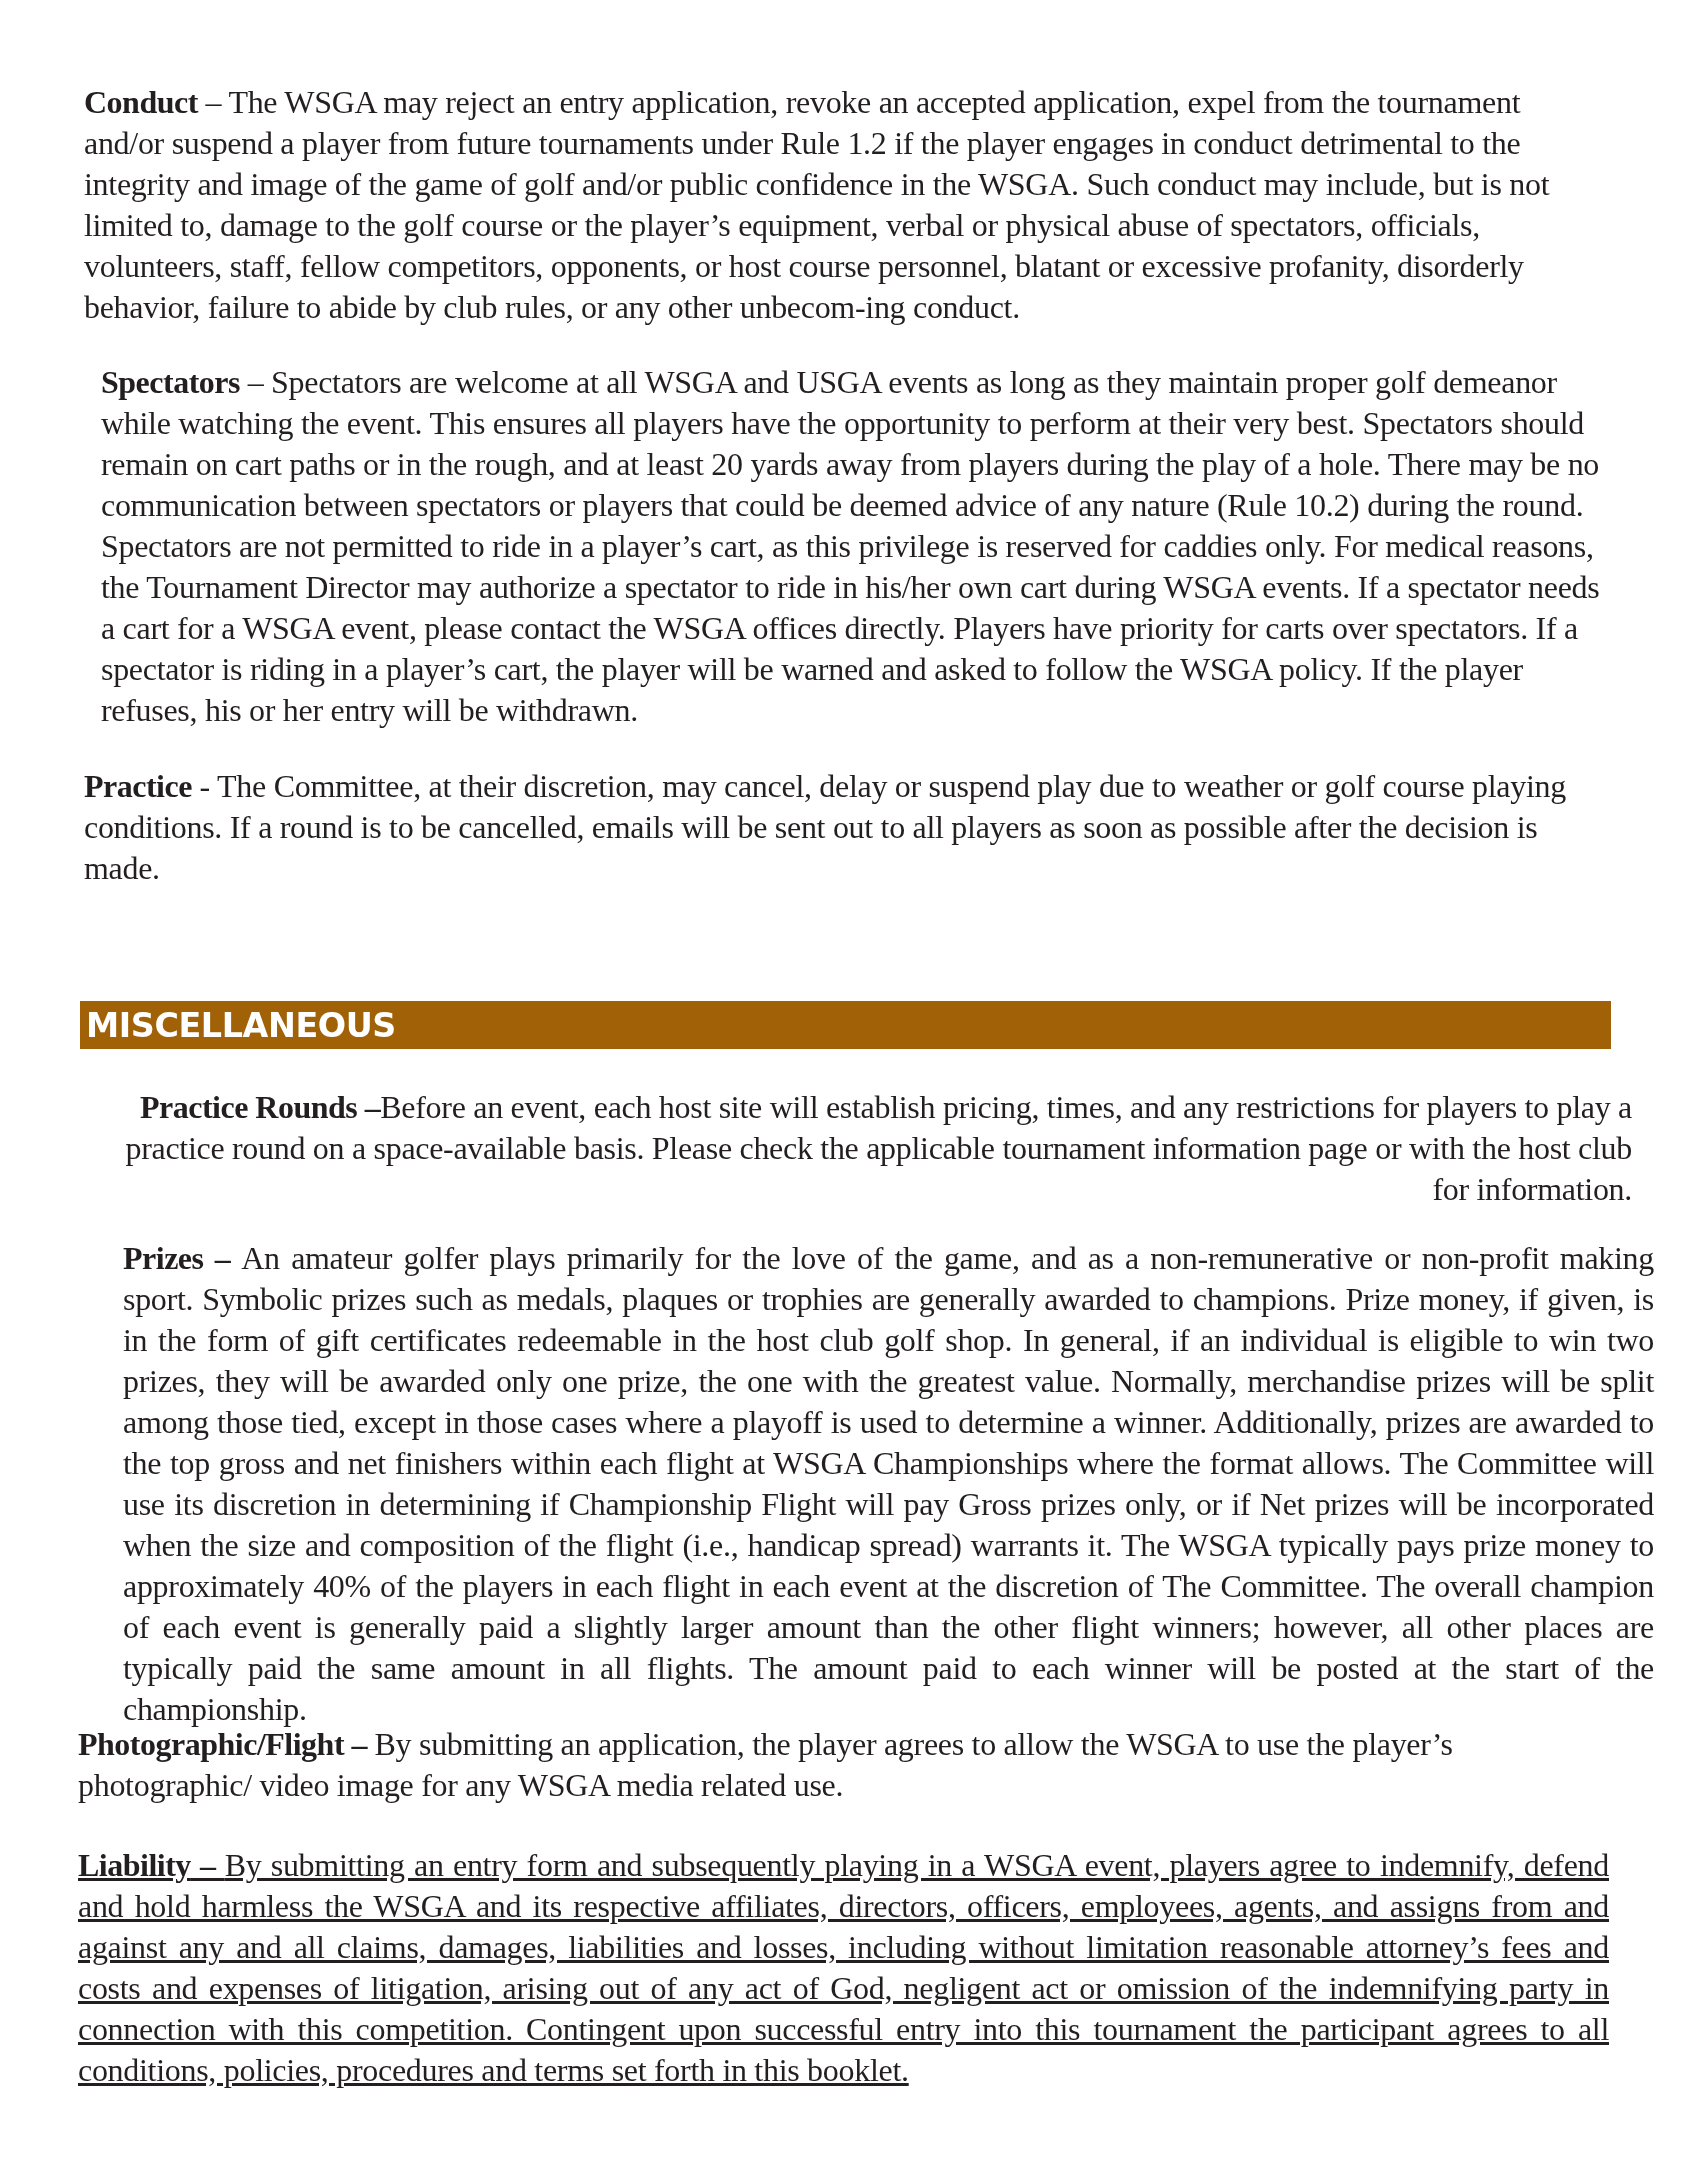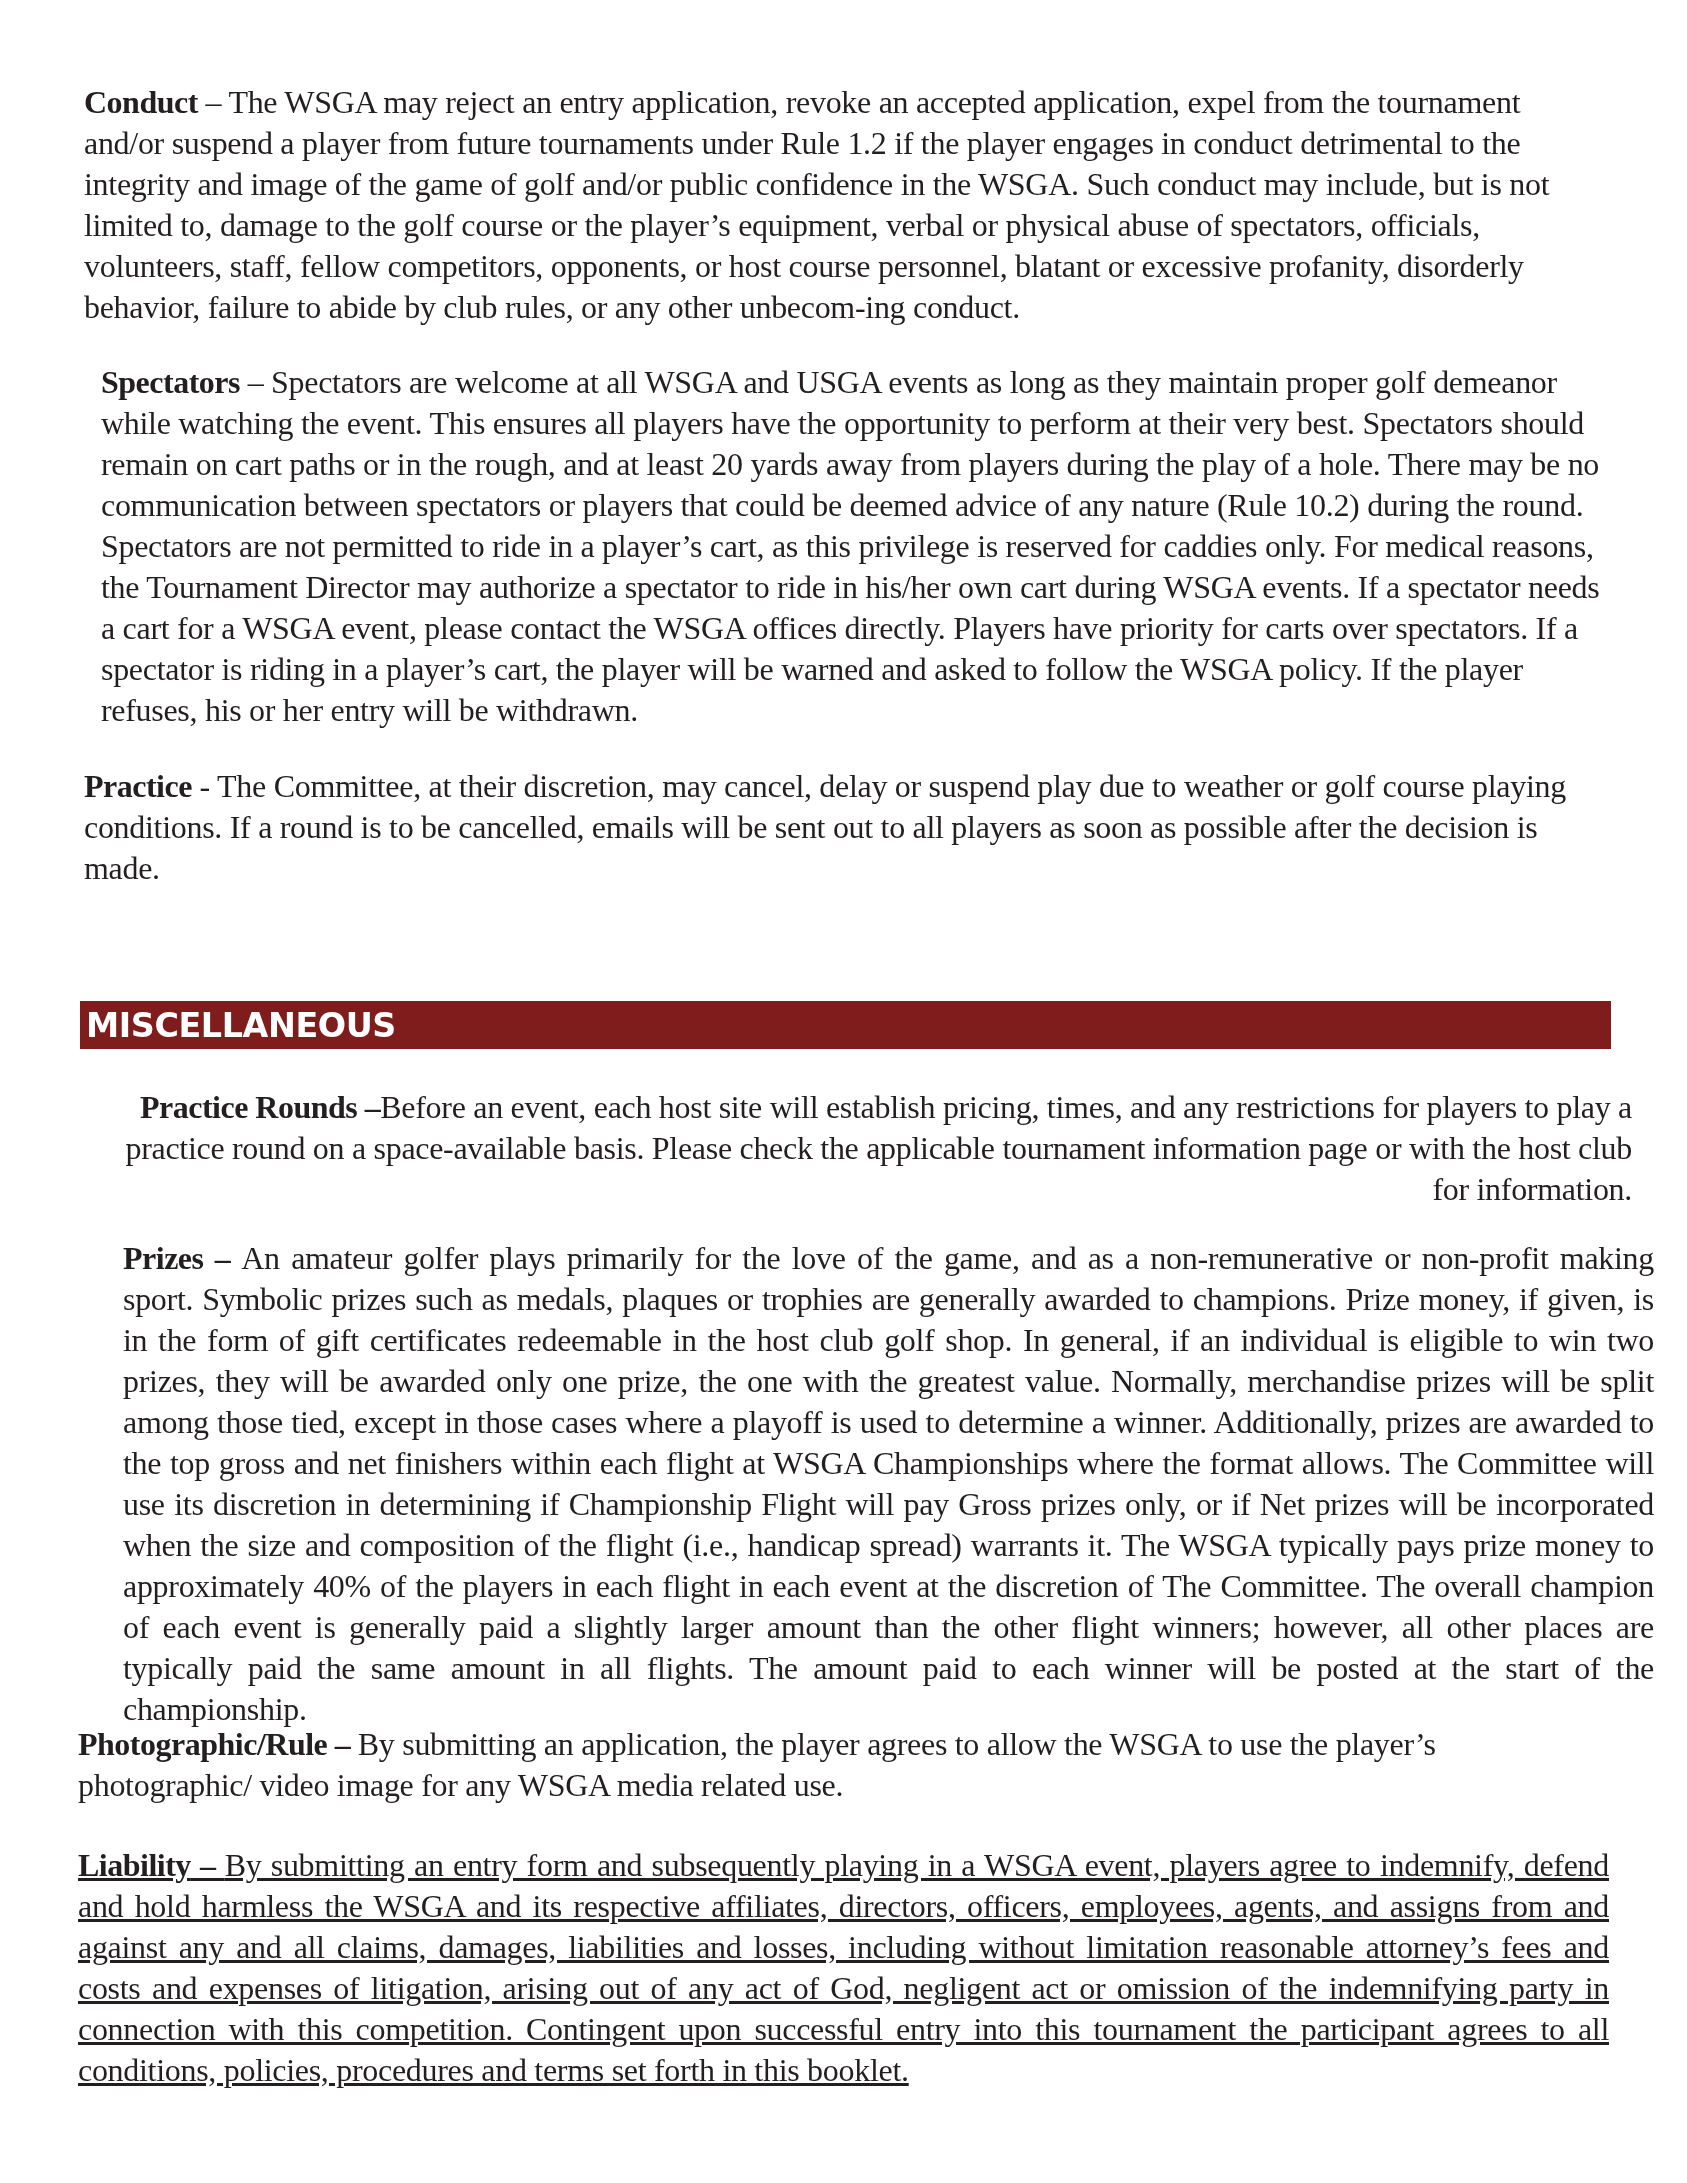--- a/index.html
+++ b/index.html
@@ -49,26 +49,26 @@
 <body>
 
 <div class="page">
 
   <p class="para ragged" id="p-conduct"><b>Conduct</b><span> – </span><span>The WSGA may reject an entry application, revoke an accepted application, expel from the tournament and/or suspend a player from future tournaments under Rule 1.2 if the player engages in conduct detrimental to the integrity and image of the game of golf and/or public confidence in the WSGA. Such conduct may include, but is not limited to, damage to the golf course or the player’s equipment, verbal or physical abuse of spectators, officials, volunteers, staff, fellow competitors, opponents, or host course personnel, blatant or excessive profanity, disorderly behavior, failure to abide by club rules, or any other unbecom-ing conduct.</span></p>
 
   <p class="para ragged" id="p-spectators"><b>Spectators</b><span> – </span><span>Spectators are welcome at all WSGA and USGA events as long as they maintain proper golf demeanor while watching the event. This ensures all players have the opportunity to perform at their very best. Spectators should remain on cart paths or in the rough, and at least 20 yards away from players during the play of a hole. There may be no communication between spectators or players that could be deemed advice of any nature (Rule 10.2) during the round. Spectators are not permitted to ride in a player’s cart, as this privilege is reserved for caddies only. For medical reasons, the Tournament Director may authorize a spectator to ride in his/her own cart during WSGA events. If a spectator needs a cart for a WSGA event, please contact the WSGA offices directly. Players have priority for carts over spectators. If a spectator is riding in a player’s cart, the player will be warned and asked to follow the WSGA policy. If the player refuses, his or her entry will be withdrawn.</span></p>
 
   <p class="para ragged" id="p-weather"><b>Practice</b><span> - </span><span>The Committee, at their discretion, may cancel, delay or suspend play due to weather or golf course playing conditions.  If a round is to be cancelled, emails will be sent out to all players as soon as possible after the decision is made.</span></p>
 
-  <div class="banner" style="background: #7f1d1d;">
+  <div class="banner" style="background: #a16207;">
     <div class="banner-title">MISCELLANEOUS</div>
   </div>
 
   <p class="para ragged" id="p-practice"><b>Practice Rounds</b><b> –</b><span>Before an event, each host site will establish pricing, times, and any restrictions for players to play a practice round on a space-available basis. Please check the applicable tournament information page or with the host club for information.</span></p>
 
   <p class="para justified" id="p-prizes"><b>Prizes</b><b> – </b><span>An amateur golfer plays primarily for the love of the game, and as a non-remunerative or non-profit making sport. Symbolic prizes such as medals, plaques or trophies are generally awarded to champions. Prize money, if given, is in the form of gift certificates redeemable in the host club golf shop. In general, if an individual is eligible to win two prizes, they will be awarded only one prize, the one with the greatest value. Normally, merchandise prizes will be split among those tied, except in those cases where a playoff is used to determine a winner. Additionally, prizes are awarded to the top gross and net finishers within each flight at WSGA Championships where the format allows. The Committee will use its discretion in determining if Championship Flight will pay Gross prizes only, or if Net prizes will be incorporated when the size and composition of the flight (i.e., handicap spread) warrants it. The WSGA typically pays prize money to approximately 40% of the players in each flight in each event at the discretion of The Committee. The overall champion of each event is generally paid a slightly larger amount than the other flight winners; however, all other places are typically paid the same amount in all flights.  The amount paid to each winner will be posted at the start of the championship.</span></p>
 
-  <p class="para ragged" id="p-photo"><b>Photographic/Rule</b><b> – </b><span>By submitting an application, the player agrees to allow the WSGA to use the player’s photographic/ video image for any WSGA media related use.</span></p>
+  <p class="para ragged" id="p-photo"><b>Photographic/Flight</b><b> – </b><span>By submitting an application, the player agrees to allow the WSGA to use the player’s photographic/ video image for any WSGA media related use.</span></p>
 
   <p class="para justified" id="p-liability"><b>Liability</b><b> – </b><span>By submitting an entry form and subsequently playing in a WSGA event, players agree to indemnify, defend and hold harmless the WSGA and its respective affiliates, directors, officers, employees, agents, and assigns from and against any and all claims, damages, liabilities and losses, including without limitation reasonable attorney’s fees and costs and expenses of litigation, arising out of any act of God, negligent act or omission of the indemnifying party in connection with this competition. Contingent upon successful entry into this tournament the participant agrees to all conditions, policies, procedures and terms set forth in this booklet.</span></p>
 
 </div>
 
 
 </body></html>

